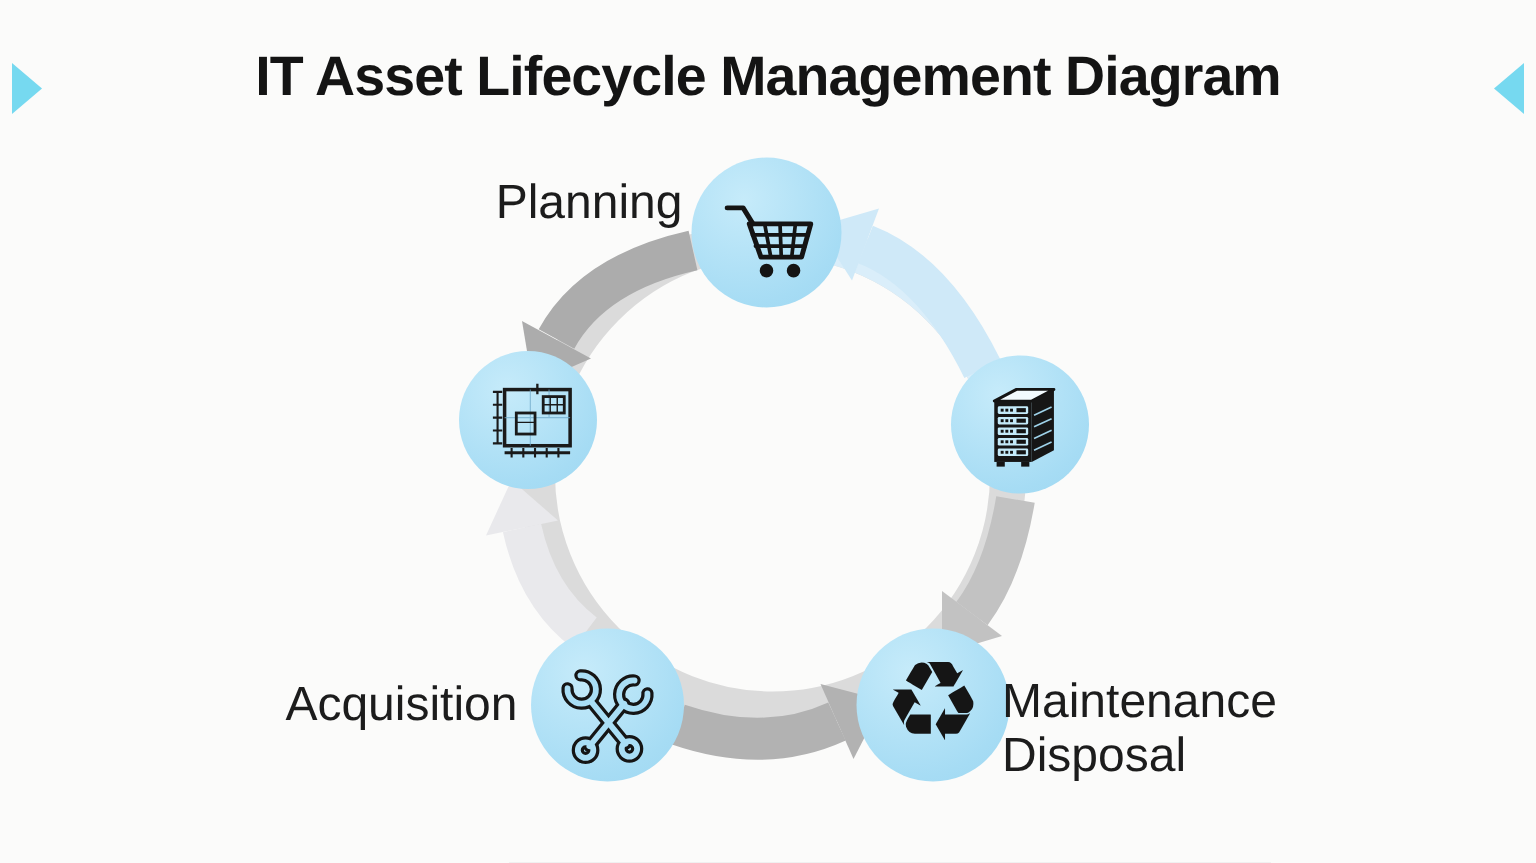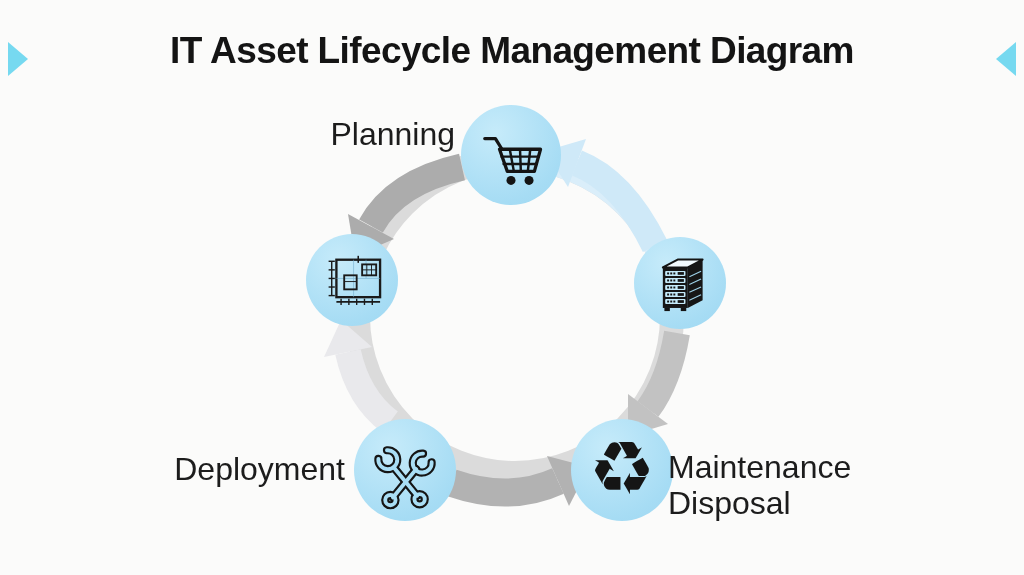--- a/index.html
+++ b/index.html
@@ -192,20 +192,20 @@
       <g fill="none" stroke="#a9def5" stroke-width="4.5" stroke-linecap="round">
         <line x1="36" y1="82" x2="63" y2="49"></line>
         <circle cx="33" cy="85" r="6"></circle>
         <path d="M 70.96 31 A 11 11 0 1 0 80.96 41"></path>
         <line x1="37" y1="47" x2="64" y2="80"></line>
         <circle cx="67" cy="84" r="6"></circle>
         <path d="M 19.04 37.04 A 11 11 0 1 0 29.04 27.04"></path>
       </g>
     </svg>
   </div>
-  <div class="node-label ta-r" style="left:145px;top:452px;width:200px;">Deployment</div>
+  <div class="node-label ta-r" style="left:145px;top:452px;width:200px;">Acquisition</div>
 
   <div class="node" style="left:571px;top:419px;width:102px;height:102px;">
     <div class="recycle-glyph">♻︎</div>
   </div>
   <div class="node-label" style="left:668px;top:450px;width:150px;">Maintenance Disposal</div>
 
 </div>
 
 </body></html>

